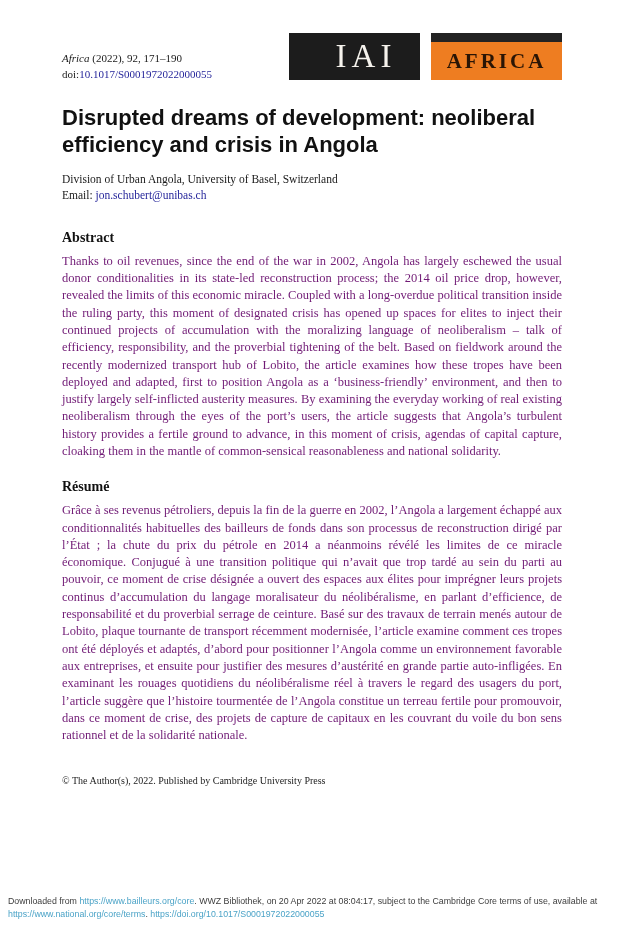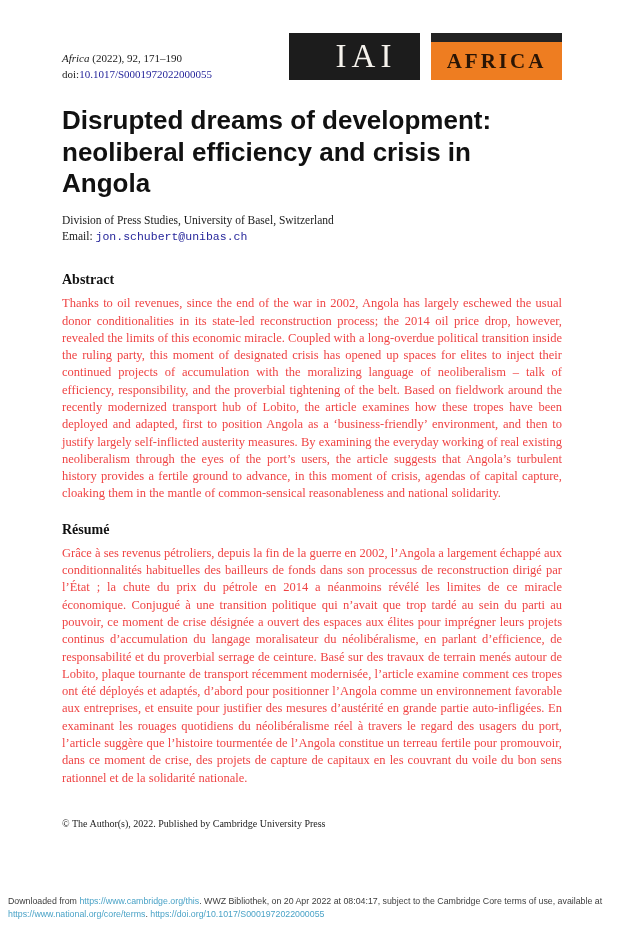--- a/index.html
+++ b/index.html
@@ -27,21 +27,21 @@
   }
   .citation-block {
     font-size: 11px;
     line-height: 1.45;
     color: #1a1a1a;
     padding-top: 18px;
   }
   .citation-italic { font-style: italic; }
   .doi-line { color: #1a1a1a; }
   .doi-link { color: #26269b; text-decoration: none; }
-  .email-link { color: #26269b; text-decoration: none; font-family: Liberation Mono, monospace; }
+  .email-link { color: #26269b; text-decoration: none; }
   .logos { display: flex; gap: 11px; }
   .logo-iai {
     width: 131px; height: 47px;
     background: #1c1c1c;
     display: flex; align-items: center; justify-content: center;
     color: #f5f2ec;
     font-family: "Liberation Serif", serif;
     font-size: 33px;
     letter-spacing: 5px;
     padding-left: 23px;
@@ -66,21 +66,21 @@
     font-family: "Liberation Sans", sans-serif;
     font-weight: bold;
     font-size: 11.5px;
     letter-spacing: 2px;
     color: #111;
   }
   .title {
     margin-top: 22px;
     font-family: "Liberation Sans", sans-serif;
     font-weight: bold;
-    font-size: 26px;
+    font-size: 22px;
     line-height: 1.22;
     color: #111;
     max-width: 500px;
   }
   .author {
     margin-top: 19px;
     font-size: 15.5px;
     color: #1a1a1a;
   }
   .affiliation {
@@ -93,21 +93,21 @@
     font-weight: bold;
     font-size: 14px;
     color: #111;
   }
   .abstract-heading { margin-top: 27px; }
   .body-para {
     margin-top: 7px;
     font-size: 12.5px;
     line-height: 17.3px;
     text-align: justify;
-    color: #ef4444;
+    color: #701a75;
     max-width: 500px;
   }
   .resume-heading { margin-top: 19px; }
   .copyright {
     margin-top: 31px;
     font-size: 10px;
     color: #222;
   }
   .footer {
     position: absolute;
@@ -142,29 +142,29 @@
           <div class="logo-africa-body">AFRICA</div>
         </div>
       </div>
     </div>
 
 
     <h1 class="title">Disrupted dreams of development: neoliberal efficiency and crisis in Angola</h1>
 
 
     <div class="affiliation">
-      <div>Division of Press Studies, University of Basel, Switzerland</div>
+      <div>Division of Urban Angola, University of Basel, Switzerland</div>
       <div><span>Email: </span><a class="email-link">jon.schubert@unibas.ch</a></div>
     </div>
 
     <div class="section-heading abstract-heading">Abstract</div>
     <p class="body-para">Thanks to oil revenues, since the end of the war in 2002, Angola has largely eschewed the usual donor conditionalities in its state-led reconstruction process; the 2014 oil price drop, however, revealed the limits of this economic miracle. Coupled with a long-overdue political transition inside the ruling party, this moment of designated crisis has opened up spaces for elites to inject their continued projects of accumulation with the moralizing language of neoliberalism – talk of efficiency, responsibility, and the proverbial tightening of the belt. Based on fieldwork around the recently modernized transport hub of Lobito, the article examines how these tropes have been deployed and adapted, first to position Angola as a ‘business-friendly’ environment, and then to justify largely self-inflicted austerity measures. By examining the everyday working of real existing neoliberalism through the eyes of the port’s users, the article suggests that Angola’s turbulent history provides a fertile ground to advance, in this moment of crisis, agendas of capital capture, cloaking them in the mantle of common-sensical reasonableness and national solidarity.</p>
 
     <div class="section-heading resume-heading">Résumé</div>
     <p class="body-para">Grâce à ses revenus pétroliers, depuis la fin de la guerre en 2002, l’Angola a largement échappé aux conditionnalités habituelles des bailleurs de fonds dans son processus de reconstruction dirigé par l’État ; la chute du prix du pétrole en 2014 a néanmoins révélé les limites de ce miracle économique. Conjugué à une transition politique qui n’avait que trop tardé au sein du parti au pouvoir, ce moment de crise désignée a ouvert des espaces aux élites pour imprégner leurs projets continus d’accumulation du langage moralisateur du néolibéralisme, en parlant d’efficience, de responsabilité et du proverbial serrage de ceinture. Basé sur des travaux de terrain menés autour de Lobito, plaque tournante de transport récemment modernisée, l’article examine comment ces tropes ont été déployés et adaptés, d’abord pour positionner l’Angola comme un environnement favorable aux entreprises, et ensuite pour justifier des mesures d’austérité en grande partie auto-infligées. En examinant les rouages quotidiens du néolibéralisme réel à travers le regard des usagers du port, l’article suggère que l’histoire tourmentée de l’Angola constitue un terreau fertile pour promouvoir, dans ce moment de crise, des projets de capture de capitaux en les couvrant du voile du bon sens rationnel et de la solidarité nationale.</p>
 
     <div class="copyright">© The Author(s), 2022. Published by Cambridge University Press</div>
   </div>
 
   <div class="footer">
-    <span>Downloaded from </span><a class="footer-link">https://www.cambridge.org/this</a><span>. WWZ Bibliothek, on 20 Apr 2022 at 08:04:17, subject to the Cambridge Core terms of use, available at </span><a class="footer-link">https://www.national.org/core/terms</a><span>. </span><a class="footer-link">https://doi.org/10.1017/S0001972022000055</a>
+    <span>Downloaded from </span><a class="footer-link">https://www.bailleurs.org/core</a><span>. WWZ Bibliothek, on 20 Apr 2022 at 08:04:17, subject to the Cambridge Core terms of use, available at </span><a class="footer-link">https://www.national.org/core/terms</a><span>. </span><a class="footer-link">https://doi.org/10.1017/S0001972022000055</a>
   </div>
 </div>
 
 </body></html>

